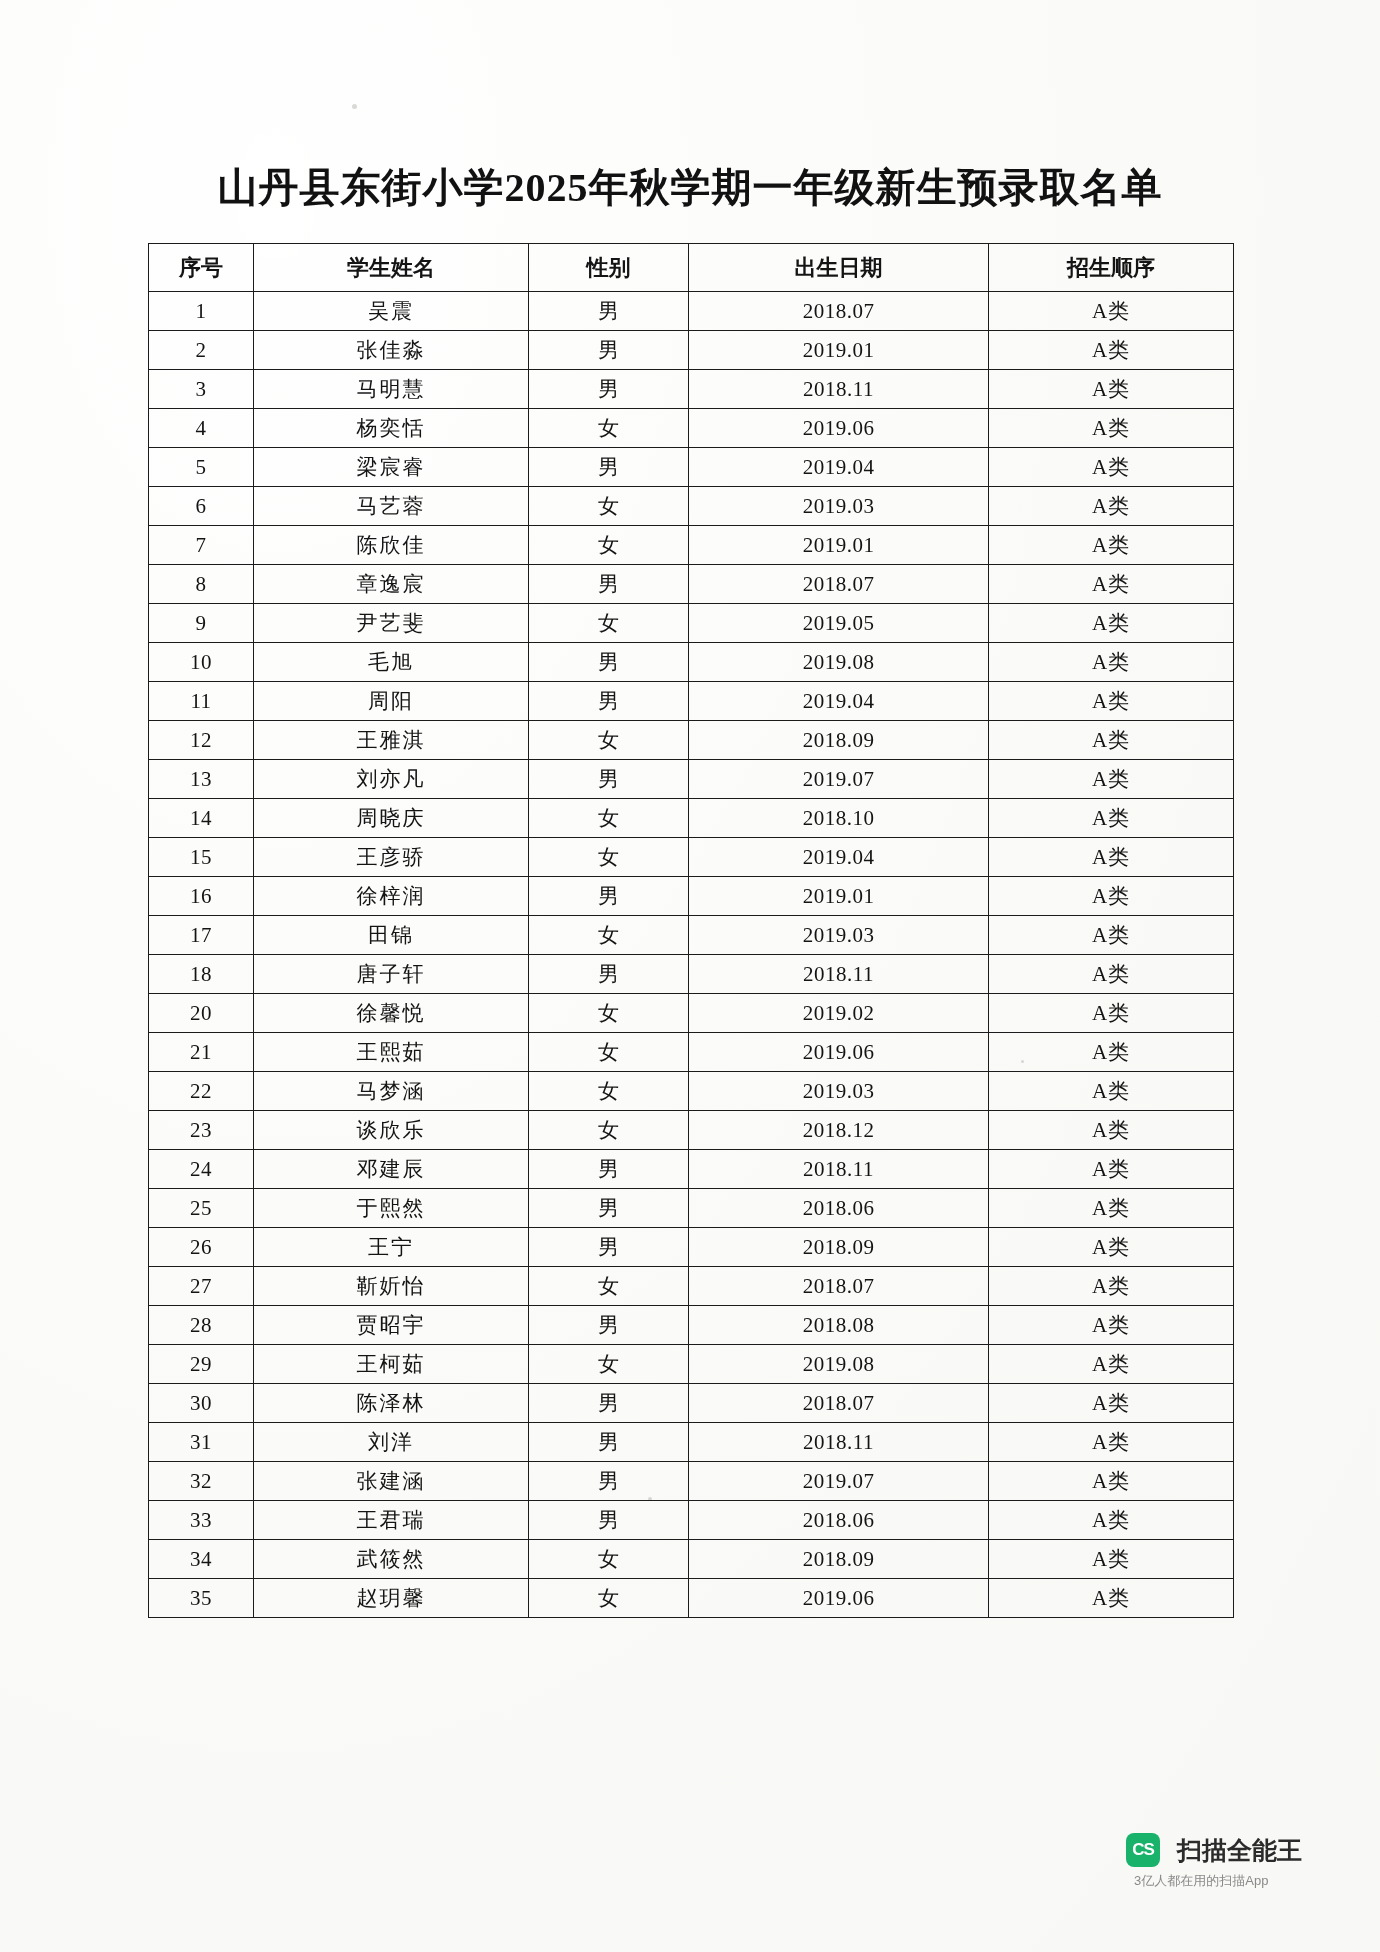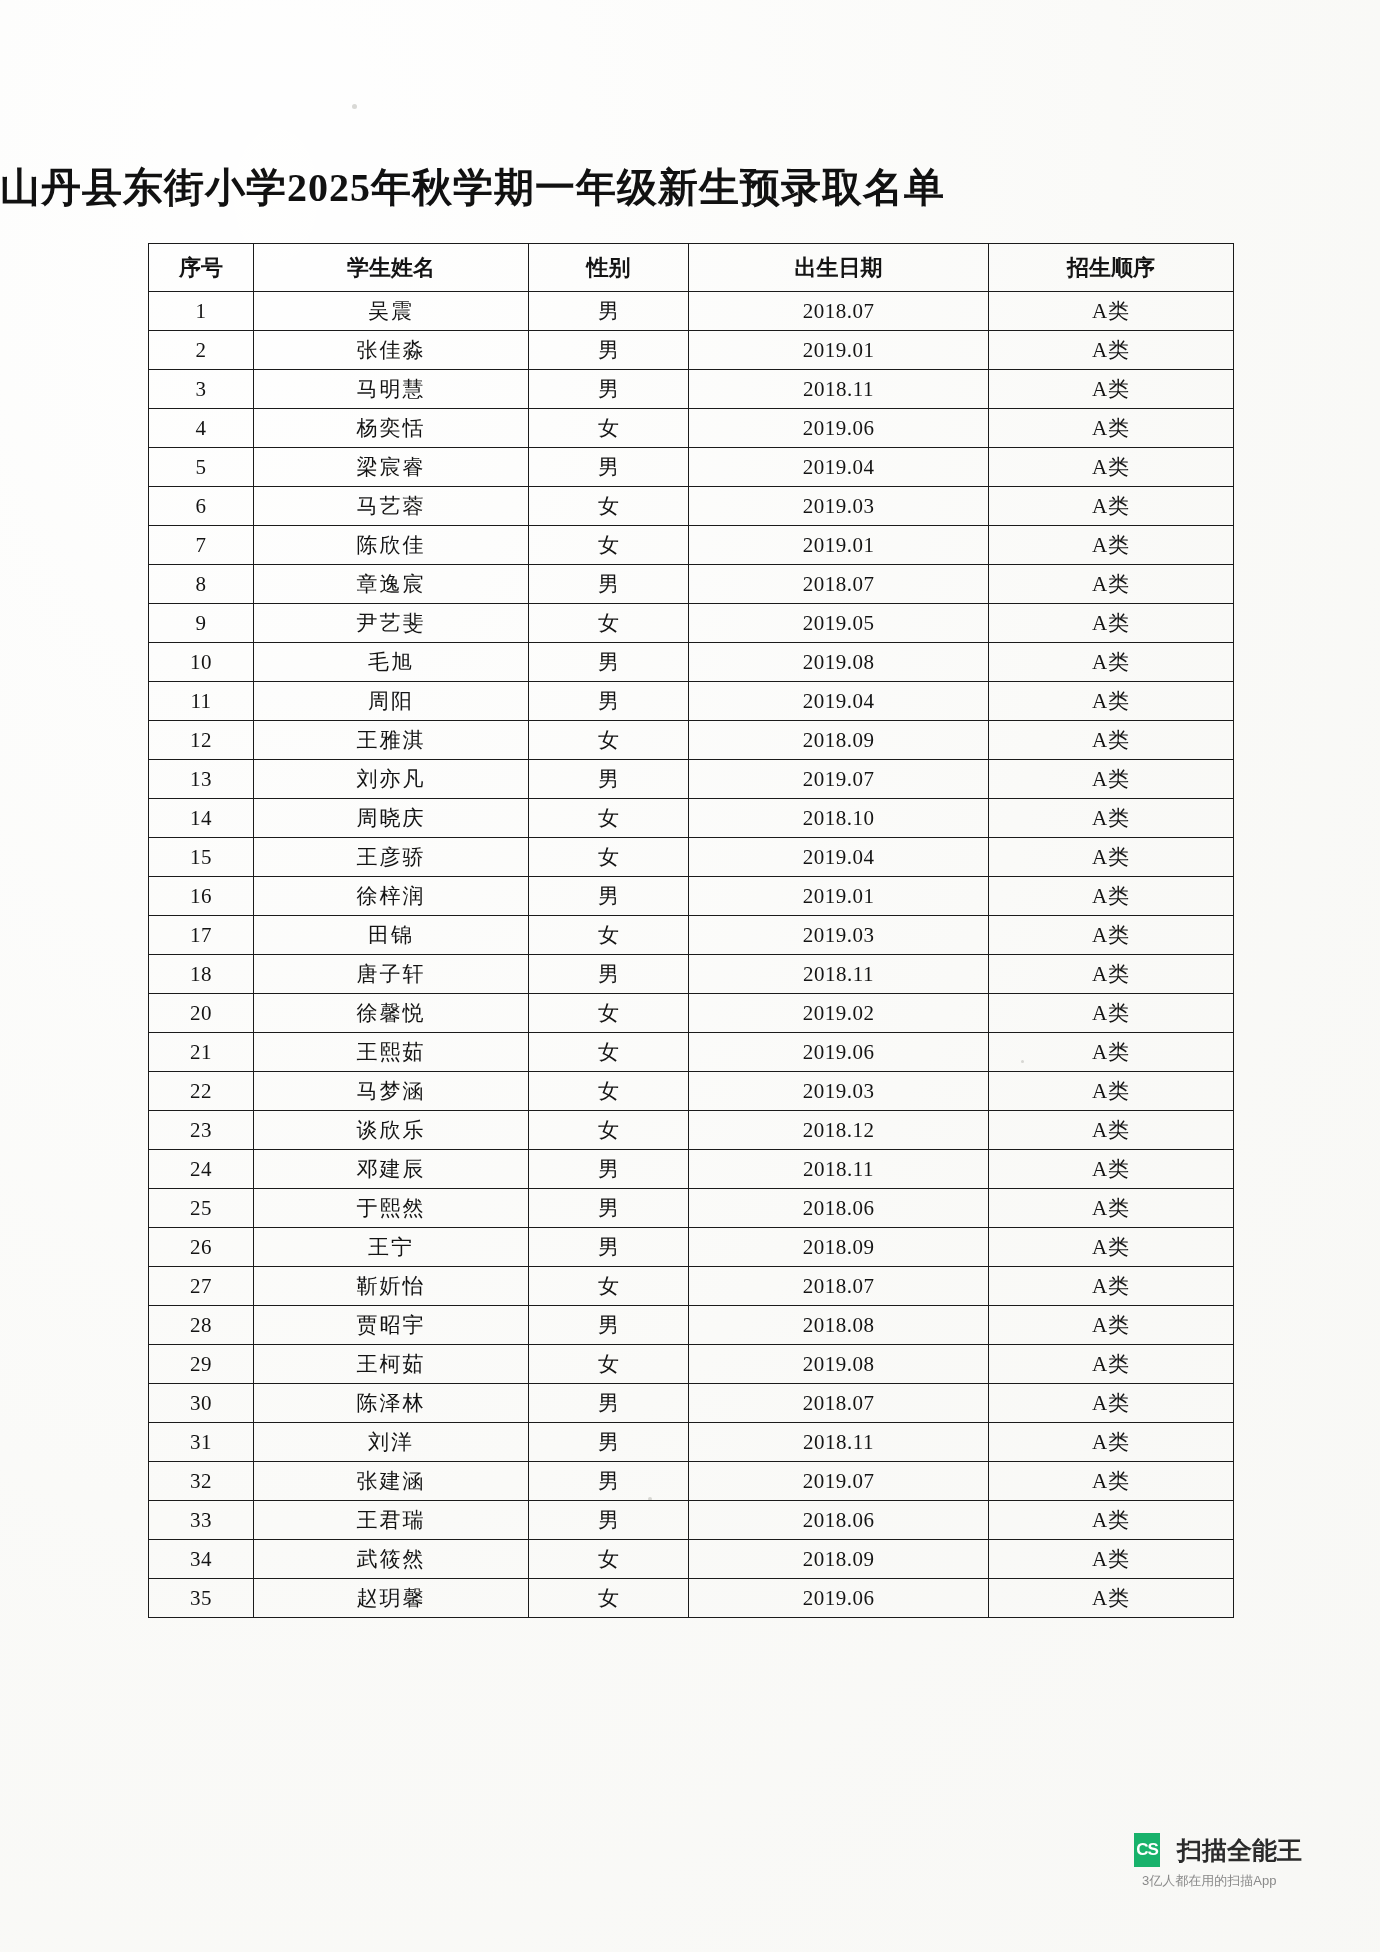--- a/index.html
+++ b/index.html
@@ -30,21 +30,21 @@
     background:
       radial-gradient(ellipse at 20% 10%, rgba(255,255,255,0.9) 0%, rgba(246,246,243,0.3) 60%, rgba(238,238,234,0.25) 100%);
     pointer-events: none;
   }
 
   .doc-title {
     position: absolute;
     left: 0;
     right: 0;
     top: 160px;
-    text-align: left;
+    text-align: center;
     font-size: 40px;
     font-weight: bold;
     letter-spacing: 1px;
     color: #111111;
     font-family: "Liberation Serif", "DejaVu Serif", serif;
   }
 
   .table-wrap {
     position: absolute;
     left: 148px;
@@ -98,23 +98,23 @@
     bottom: 62px;
     display: flex;
     flex-direction: column;
     align-items: flex-start;
   }
   .wm-row {
     display: flex;
     align-items: center;
   }
   .wm-logo {
-    width: 26px;
+    width: 34px;
     height: 34px;
-    border-radius: 0;
+    border-radius: 8px;
     background: #18b26b;
     color: #ffffff;
     font-size: 17px;
     font-weight: bold;
     display: flex;
     align-items: center;
     justify-content: center;
     font-family: "Liberation Sans", sans-serif;
     letter-spacing: -1px;
   }

